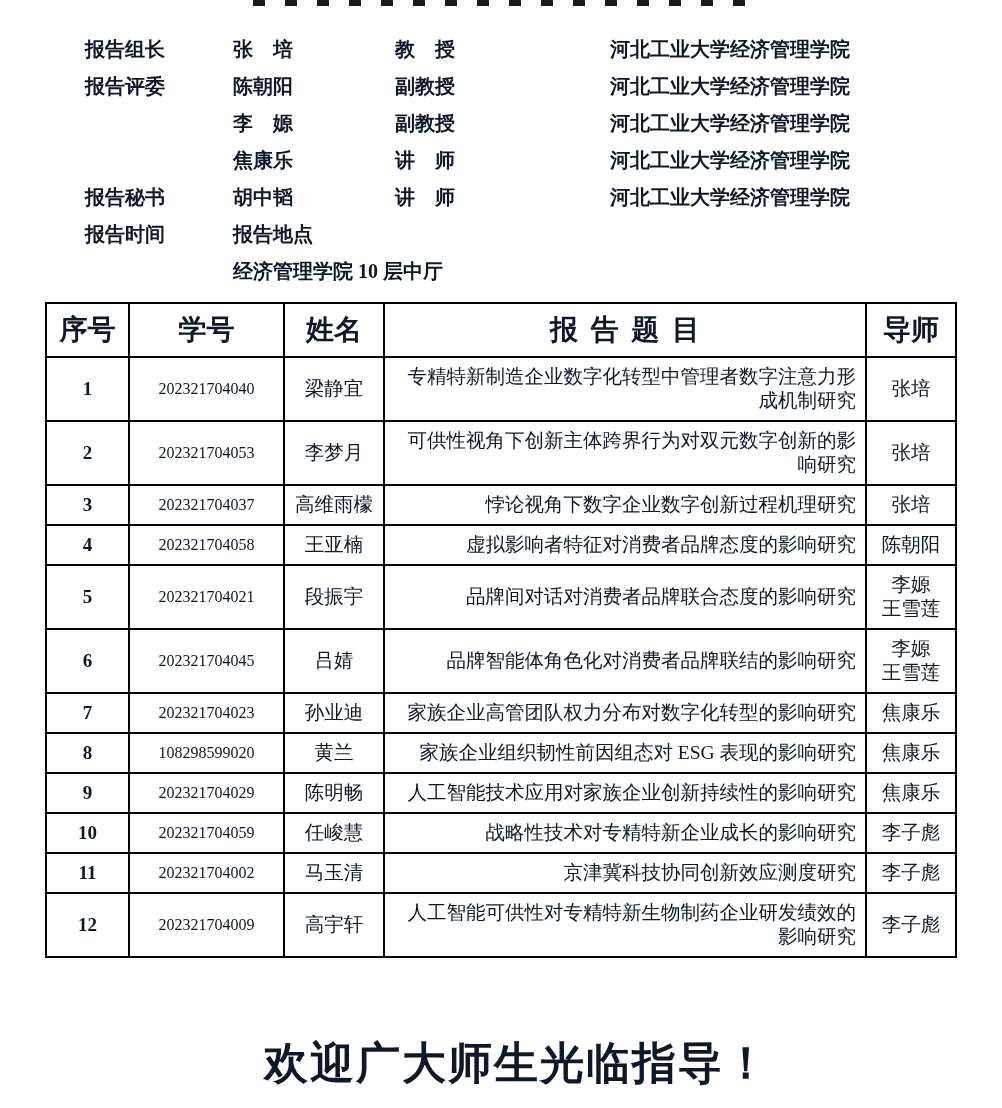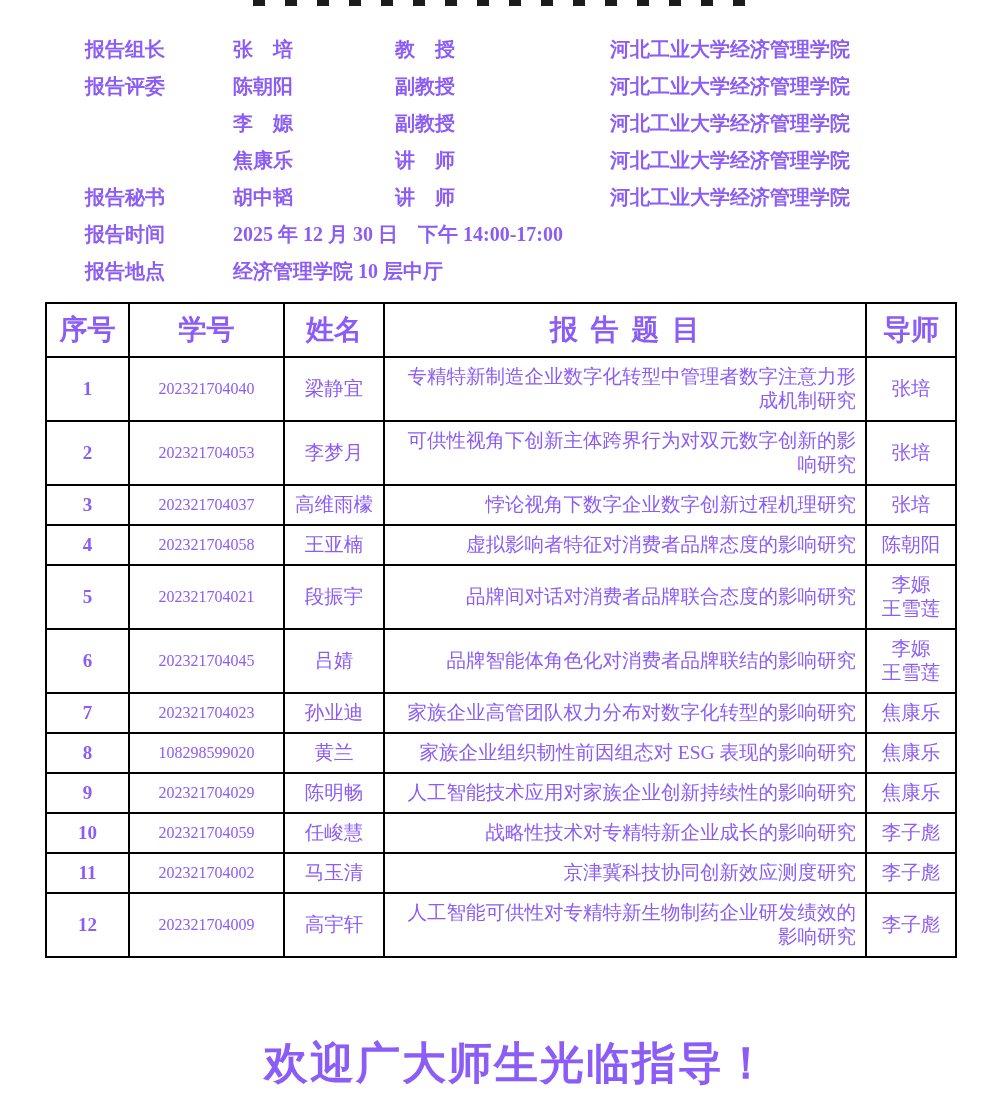--- a/index.html
+++ b/index.html
@@ -1,21 +1,21 @@
 <!DOCTYPE html>
 <html><head>
 <meta charset="utf-8">
 <style>
   html,body{margin:0;padding:0;background:#ffffff;}
   .page{
     position:relative;
     width:1002px;
     height:1108px;
     background:#ffffff;
-    color:#8b5cf6;
+    color:#0f172a;
     font-family:"Liberation Serif","DejaVu Serif",serif;
     overflow:hidden;
   }
   
   .clipped-title{
     position:absolute;
     top:0; left:253px;
     width:505px; height:6px;
     background:repeating-linear-gradient(90deg,#1c1c1c 0 12px,#ffffff 12px 32px);
   }
@@ -102,21 +102,20 @@
       <span class="info-cell org">河北工业大学经济管理学院</span>
       <span class="info-cell label"></span>
       <span class="info-cell value">焦康乐</span>
       <span class="info-cell title">讲　师</span>
       <span class="info-cell org">河北工业大学经济管理学院</span>
       <span class="info-cell label">报告秘书</span>
       <span class="info-cell value">胡中韬</span>
       <span class="info-cell title">讲　师</span>
       <span class="info-cell org">河北工业大学经济管理学院</span>
       <span class="info-cell label">报告时间</span>
-      <span class="info-cell value wide">2025 年 12 月 30 日　下午 14:00-17:00</span>
       <span class="info-cell label">报告地点</span>
       <span class="info-cell value wide">经济管理学院 10 层中厅</span>
     </div>
 
   <table class="report-table">
     <colgroup>
       <col style="width:83px">
       <col style="width:155px">
       <col style="width:100px">
       <col style="width:482px">

